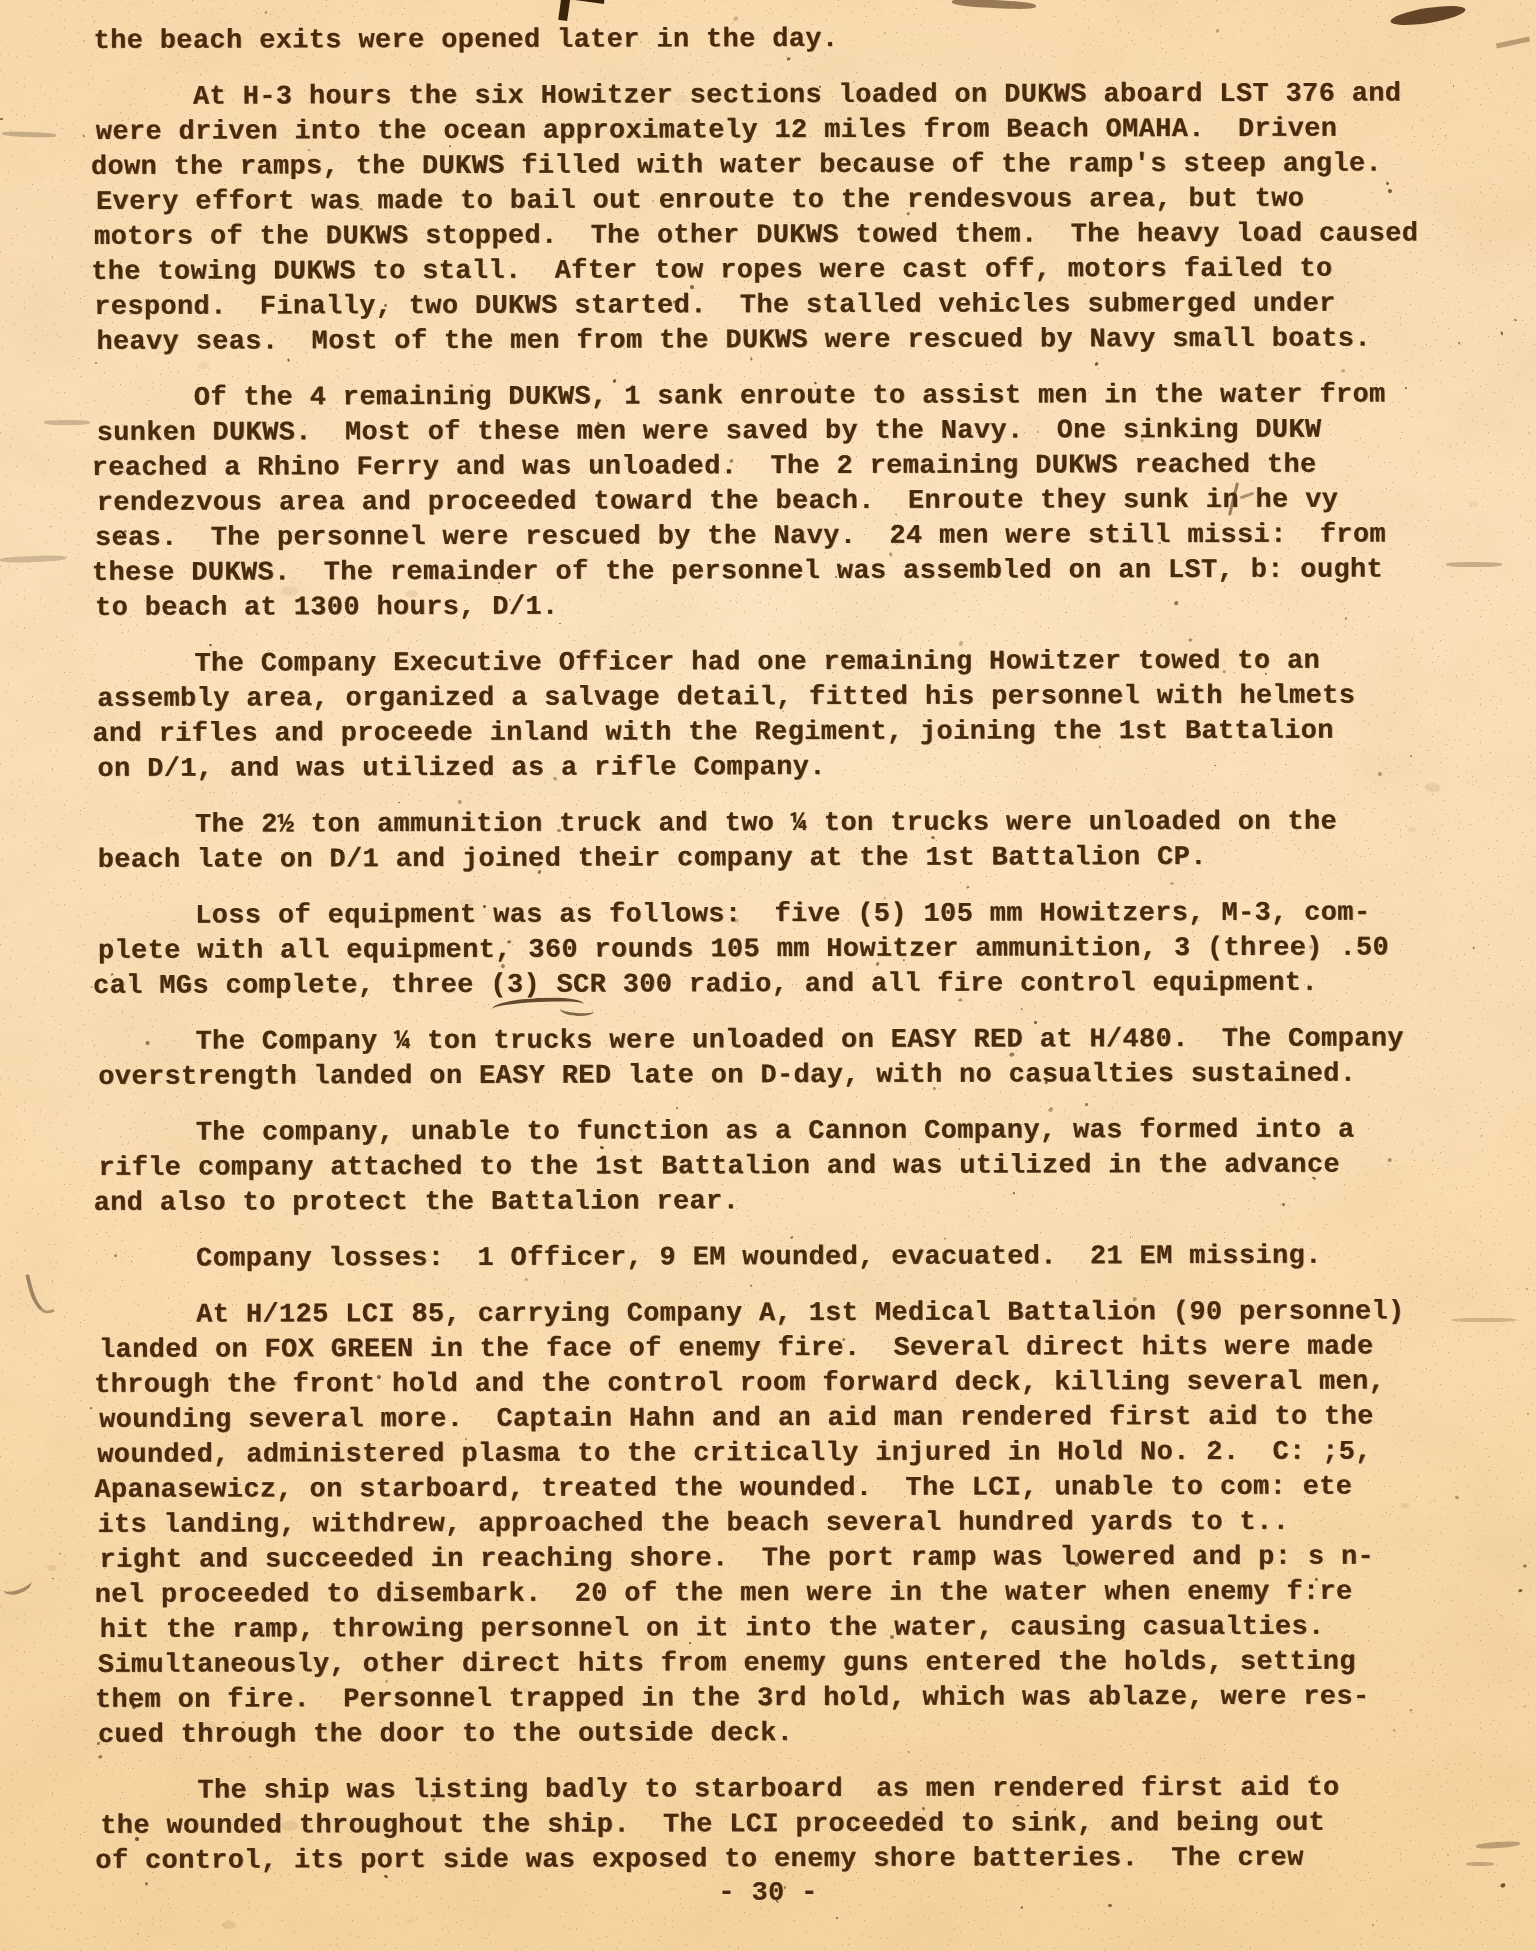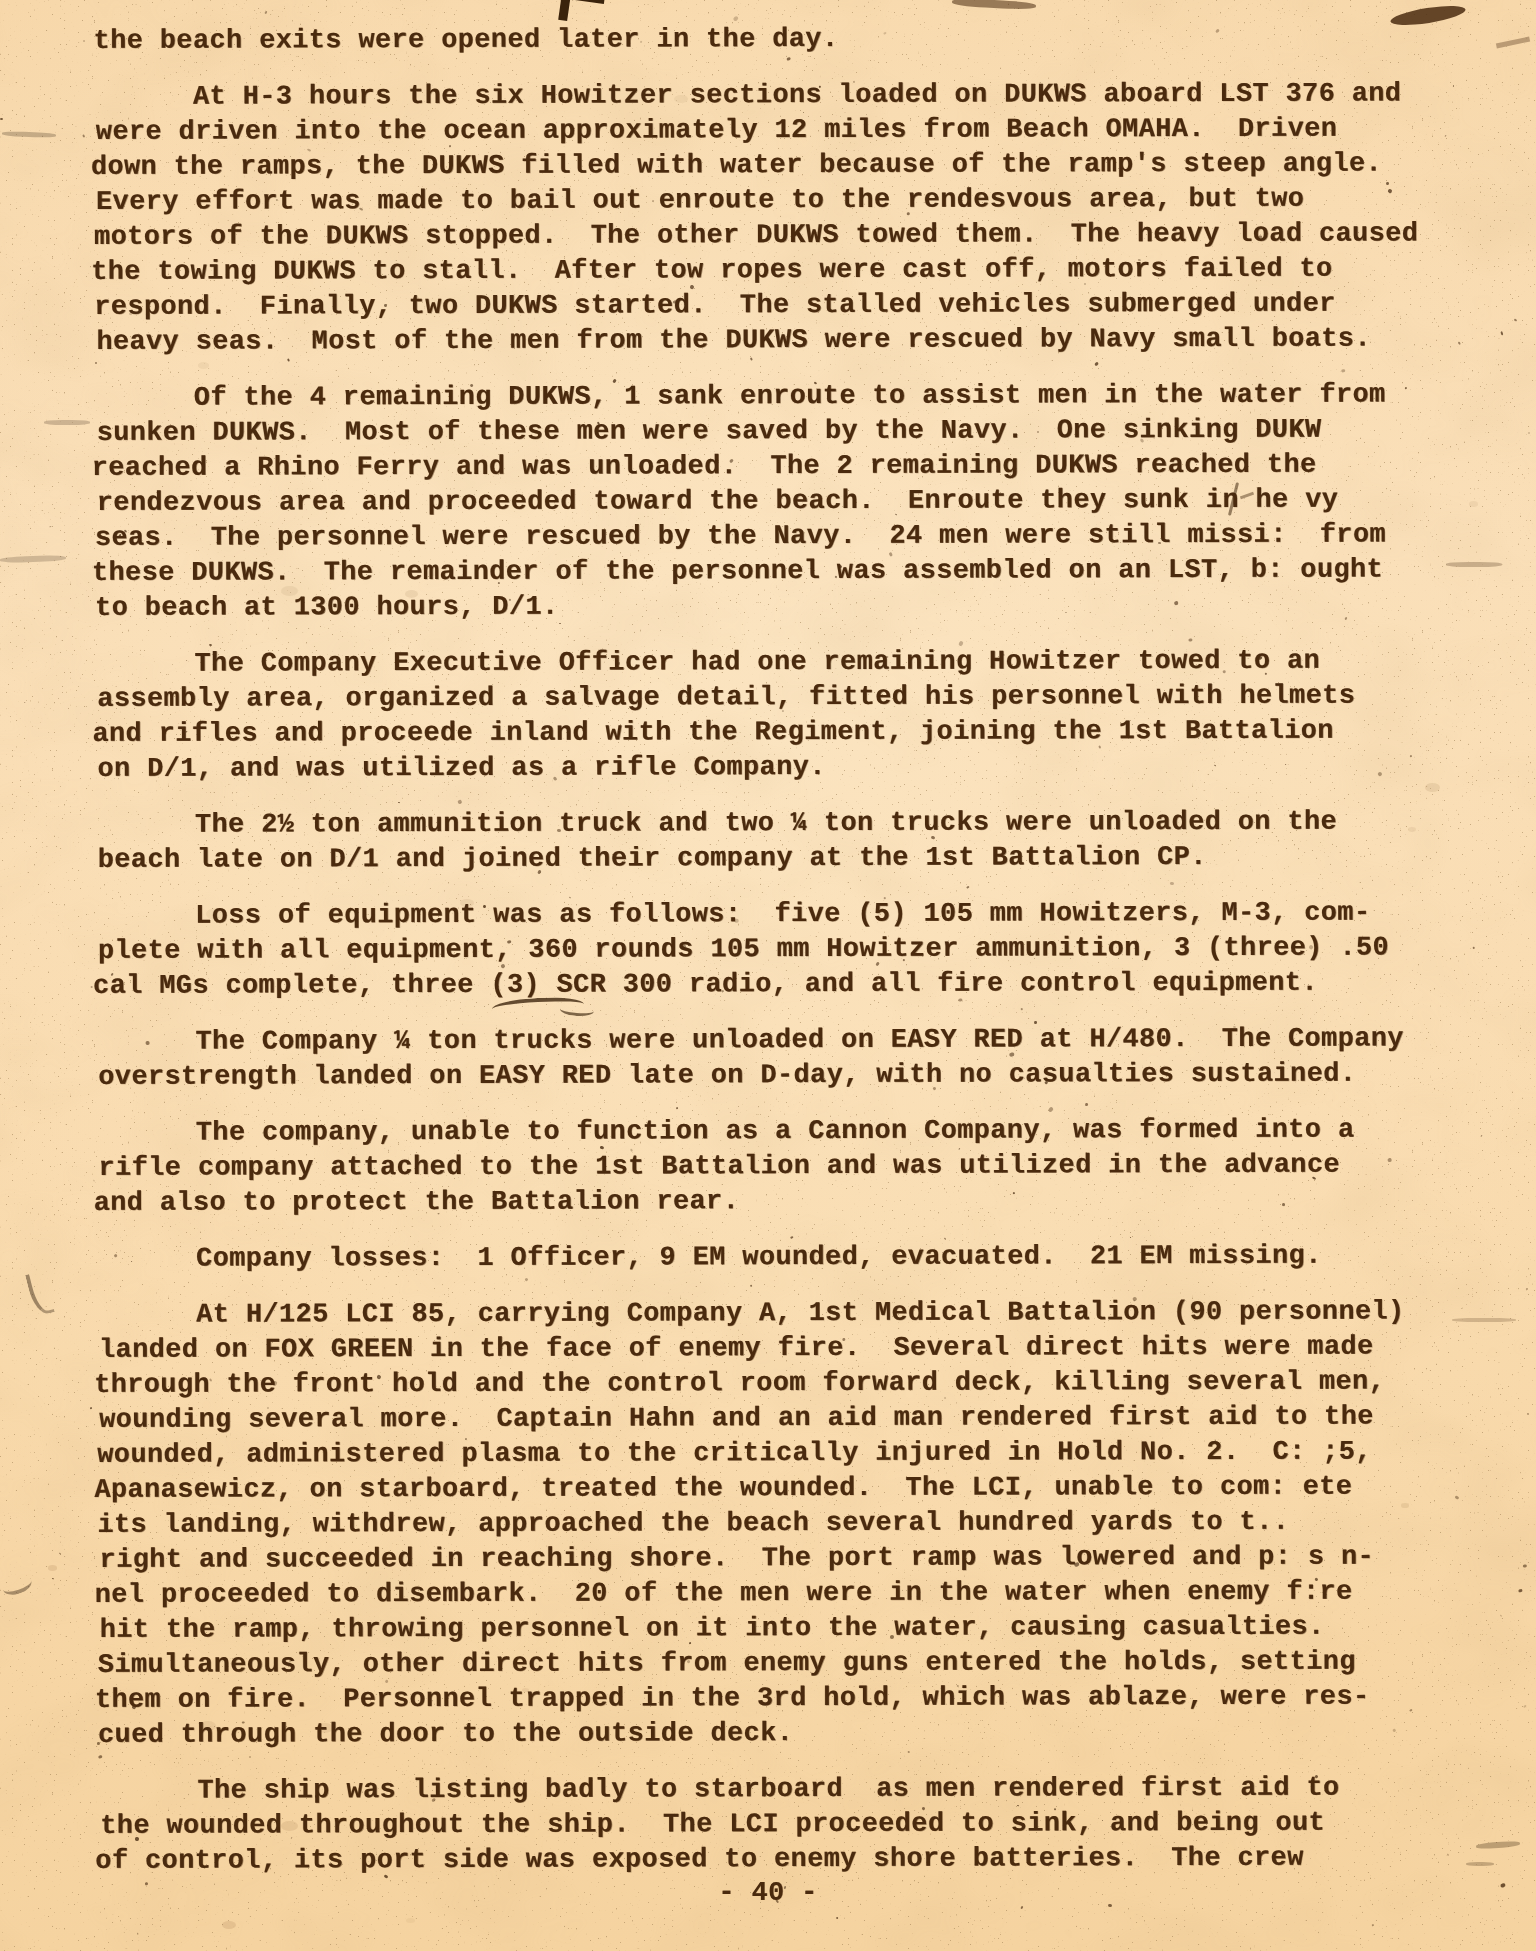--- a/index.html
+++ b/index.html
@@ -338,15 +338,15 @@
   <div class="mark m11"></div>
   <div class="mark m12"></div>
   <div class="mark m13"></div>
   <div class="mark m14"></div>
   <div class="mark m15"></div>
   <div class="mark m16"></div>
   <div class="mark m17"></div>
 
   <div class="doc"><div class="paragraph"><div class="line">the beach exits were opened later in the day.</div></div><div class="paragraph"><div class="line">      At H-3 hours the six Howitzer sections loaded on DUKWS aboard LST 376 and</div><div class="line">were driven into the ocean approximately 12 miles from Beach OMAHA.  Driven</div><div class="line">down the ramps, the DUKWS filled with water because of the ramp's steep angle.</div><div class="line">Every effort was made to bail out enroute to the rendesvous area, but two</div><div class="line">motors of the DUKWS stopped.  The other DUKWS towed them.  The heavy load caused</div><div class="line">the towing DUKWS to stall.  After tow ropes were cast off, motors failed to</div><div class="line">respond.  Finally, two DUKWS started.  The stalled vehicles submerged under</div><div class="line">heavy seas.  Most of the men from the DUKWS were rescued by Navy small boats.</div></div><div class="paragraph"><div class="line">      Of the 4 remaining DUKWS, 1 sank enroute to assist men in the water from</div><div class="line">sunken DUKWS.  Most of these men were saved by the Navy.  One sinking DUKW</div><div class="line">reached a Rhino Ferry and was unloaded.  The 2 remaining DUKWS reached the</div><div class="line">rendezvous area and proceeded toward the beach.  Enroute they sunk in he vy</div><div class="line">seas.  The personnel were rescued by the Navy.  24 men were still missi:  from</div><div class="line">these DUKWS.  The remainder of the personnel was assembled on an LST, b: ought</div><div class="line">to beach at 1300 hours, D/1.</div></div><div class="paragraph"><div class="line">      The Company Executive Officer had one remaining Howitzer towed to an</div><div class="line">assembly area, organized a salvage detail, fitted his personnel with helmets</div><div class="line">and rifles and proceede inland with the Regiment, joining the 1st Battalion</div><div class="line">on D/1, and was utilized as a rifle Company.</div></div><div class="paragraph"><div class="line">      The 2½ ton ammunition truck and two ¼ ton trucks were unloaded on the</div><div class="line">beach late on D/1 and joined their company at the 1st Battalion CP.</div></div><div class="paragraph"><div class="line">      Loss of equipment was as follows:  five (5) 105 mm Howitzers, M-3, com-</div><div class="line">plete with all equipment, 360 rounds 105 mm Howitzer ammunition, 3 (three) .50</div><div class="line">cal MGs complete, three (3) SCR 300 radio, and all fire control equipment.</div></div><div class="paragraph"><div class="line">      The Company ¼ ton trucks were unloaded on EASY RED at H/480.  The Company</div><div class="line">overstrength landed on EASY RED late on D-day, with no casualties sustained.</div></div><div class="paragraph"><div class="line">      The company, unable to function as a Cannon Company, was formed into a</div><div class="line">rifle company attached to the 1st Battalion and was utilized in the advance</div><div class="line">and also to protect the Battalion rear.</div></div><div class="paragraph"><div class="line">      Company losses:  1 Officer, 9 EM wounded, evacuated.  21 EM missing.</div></div><div class="paragraph"><div class="line">      At H/125 LCI 85, carrying Company A, 1st Medical Battalion (90 personnel)</div><div class="line">landed on FOX GREEN in the face of enemy fire.  Several direct hits were made</div><div class="line">through the front hold and the control room forward deck, killing several men,</div><div class="line">wounding several more.  Captain Hahn and an aid man rendered first aid to the</div><div class="line">wounded, administered plasma to the critically injured in Hold No. 2.  C: ;5,</div><div class="line">Apanasewicz, on starboard, treated the wounded.  The LCI, unable to com: ete</div><div class="line">its landing, withdrew, approached the beach several hundred yards to t..</div><div class="line">right and succeeded in reaching shore.  The port ramp was lowered and p: s n-</div><div class="line">nel proceeded to disembark.  20 of the men were in the water when enemy f:re</div><div class="line">hit the ramp, throwing personnel on it into the water, causing casualties.</div><div class="line">Simultaneously, other direct hits from enemy guns entered the holds, setting</div><div class="line">them on fire.  Personnel trapped in the 3rd hold, which was ablaze, were res-</div><div class="line">cued through the door to the outside deck.</div></div><div class="paragraph"><div class="line">      The ship was listing badly to starboard  as men rendered first aid to</div><div class="line">the wounded throughout the ship.  The LCI proceeded to sink, and being out</div><div class="line">of control, its port side was exposed to enemy shore batteries.  The crew</div></div></div>
 
-  <div class="footer">- 40 -</div>
+  <div class="footer">- 30 -</div>
 
 </div>
 
 </body></html>

